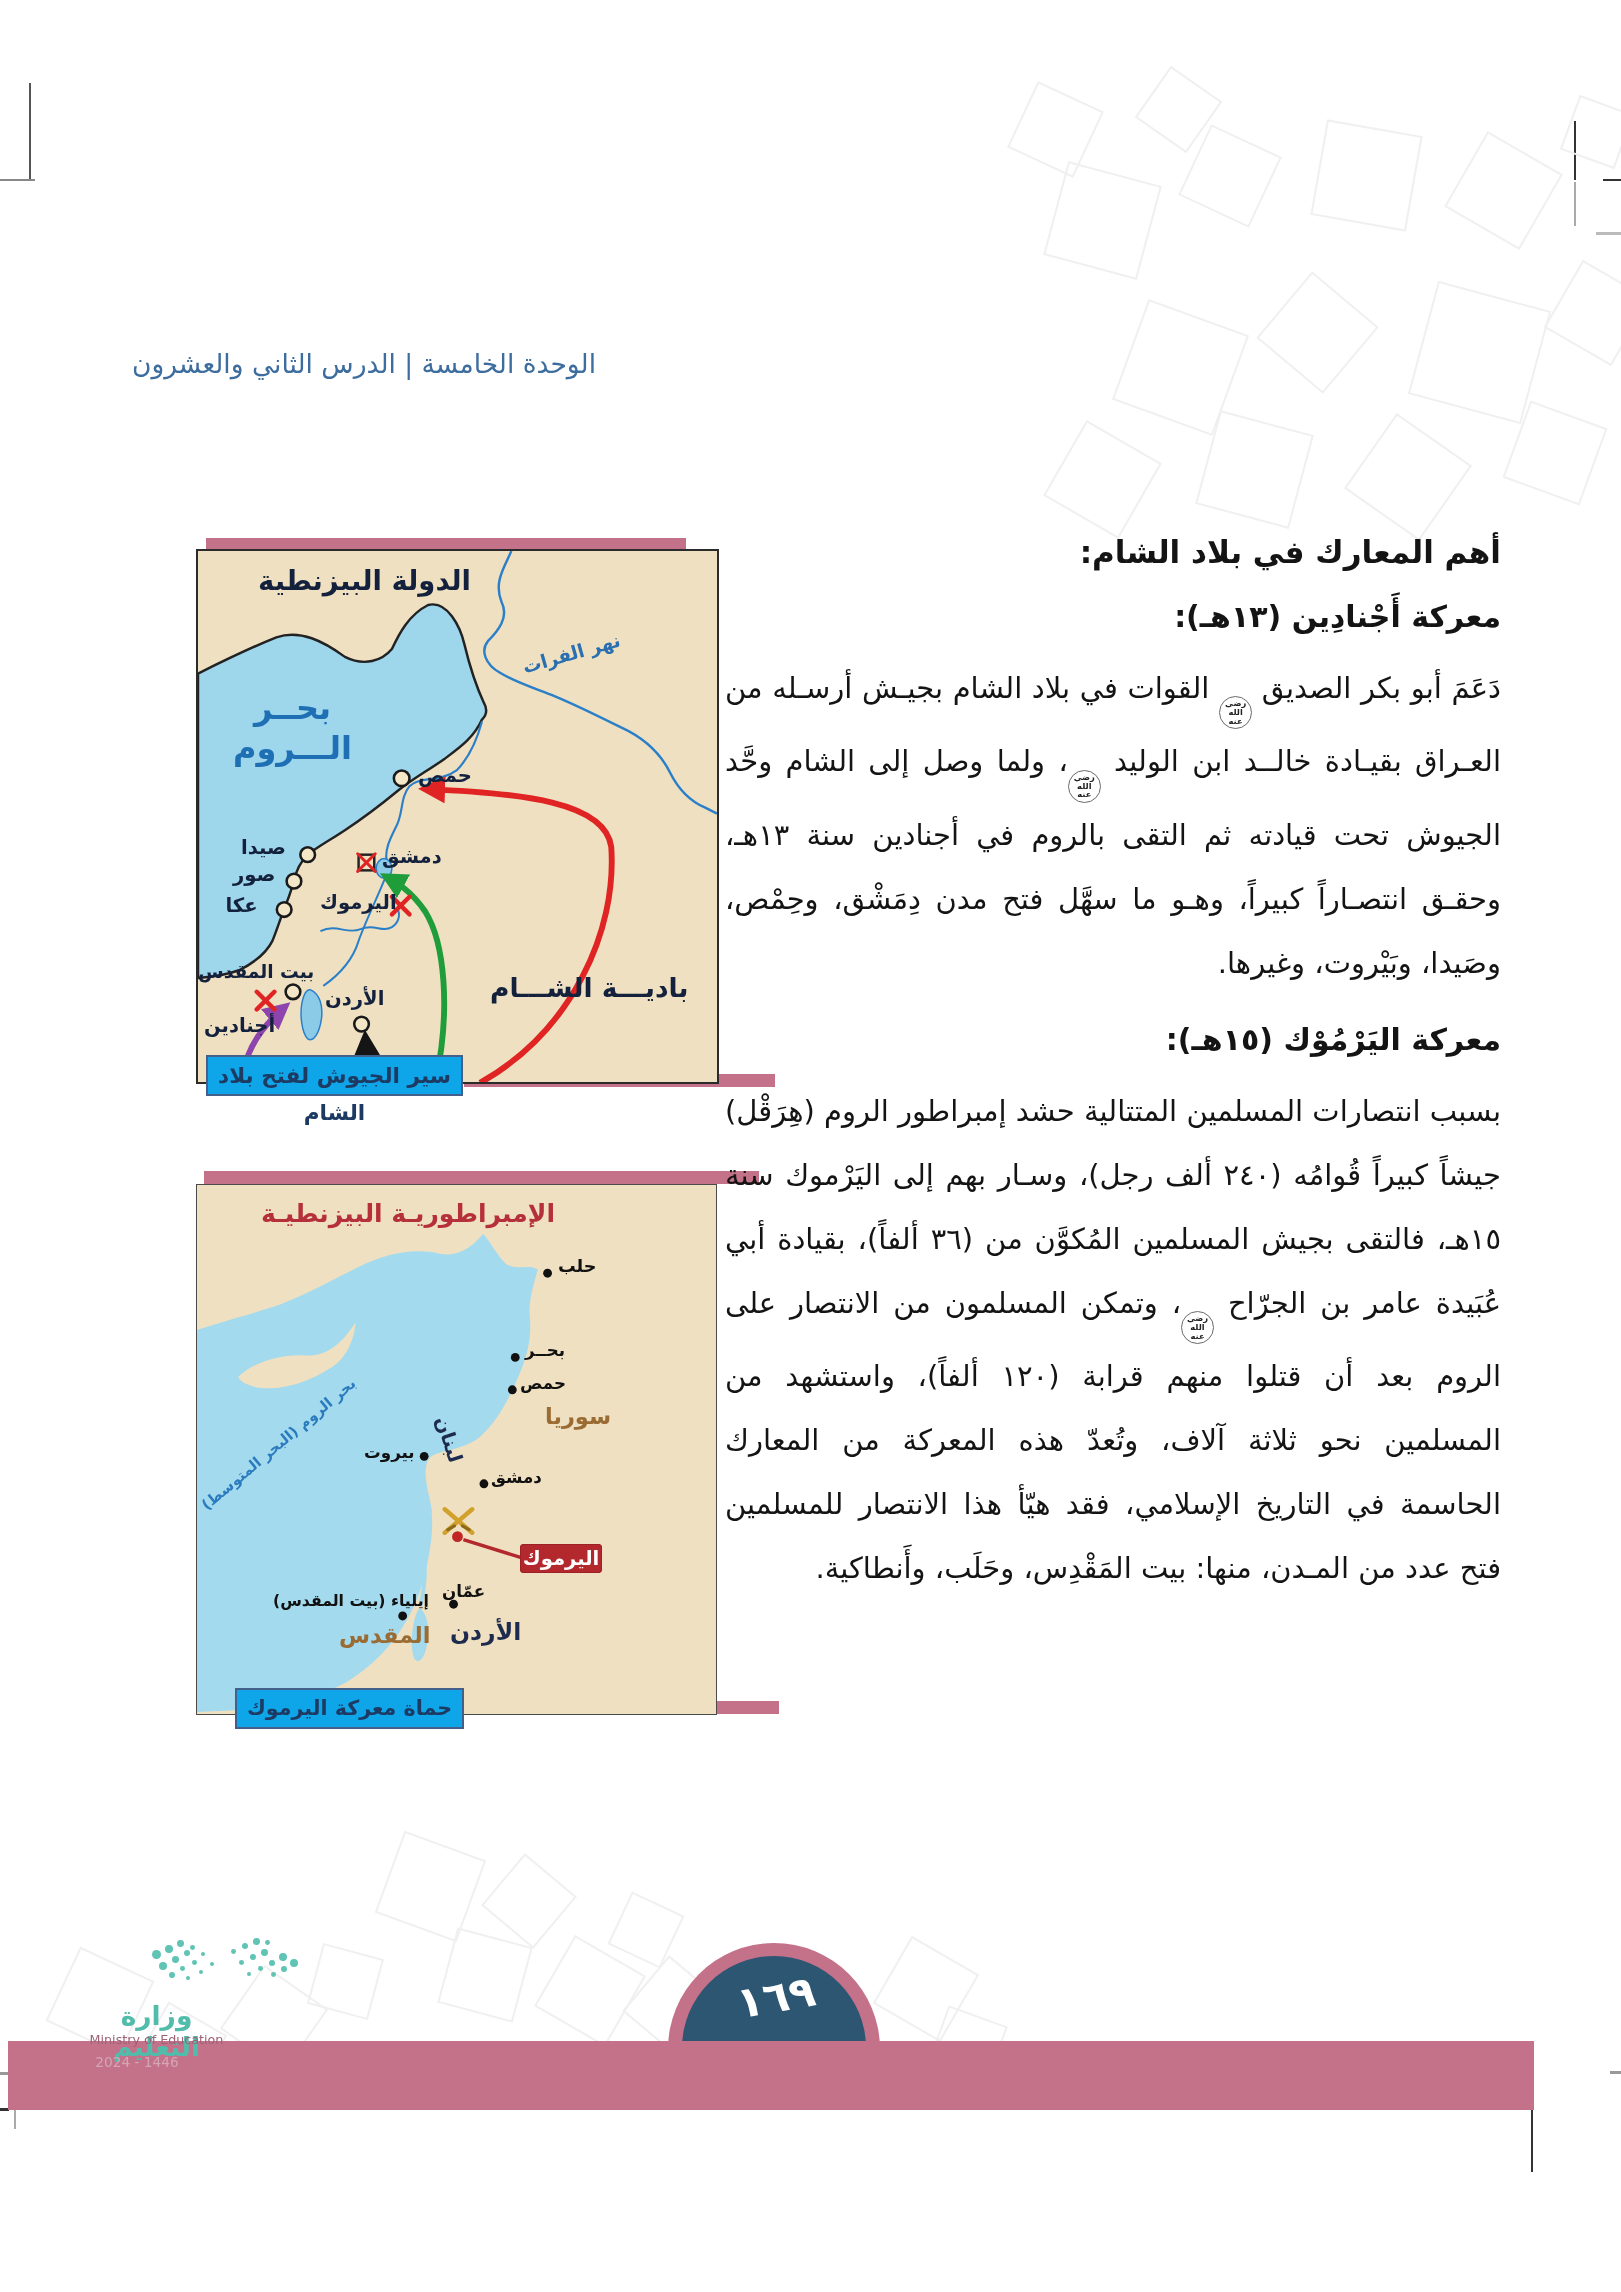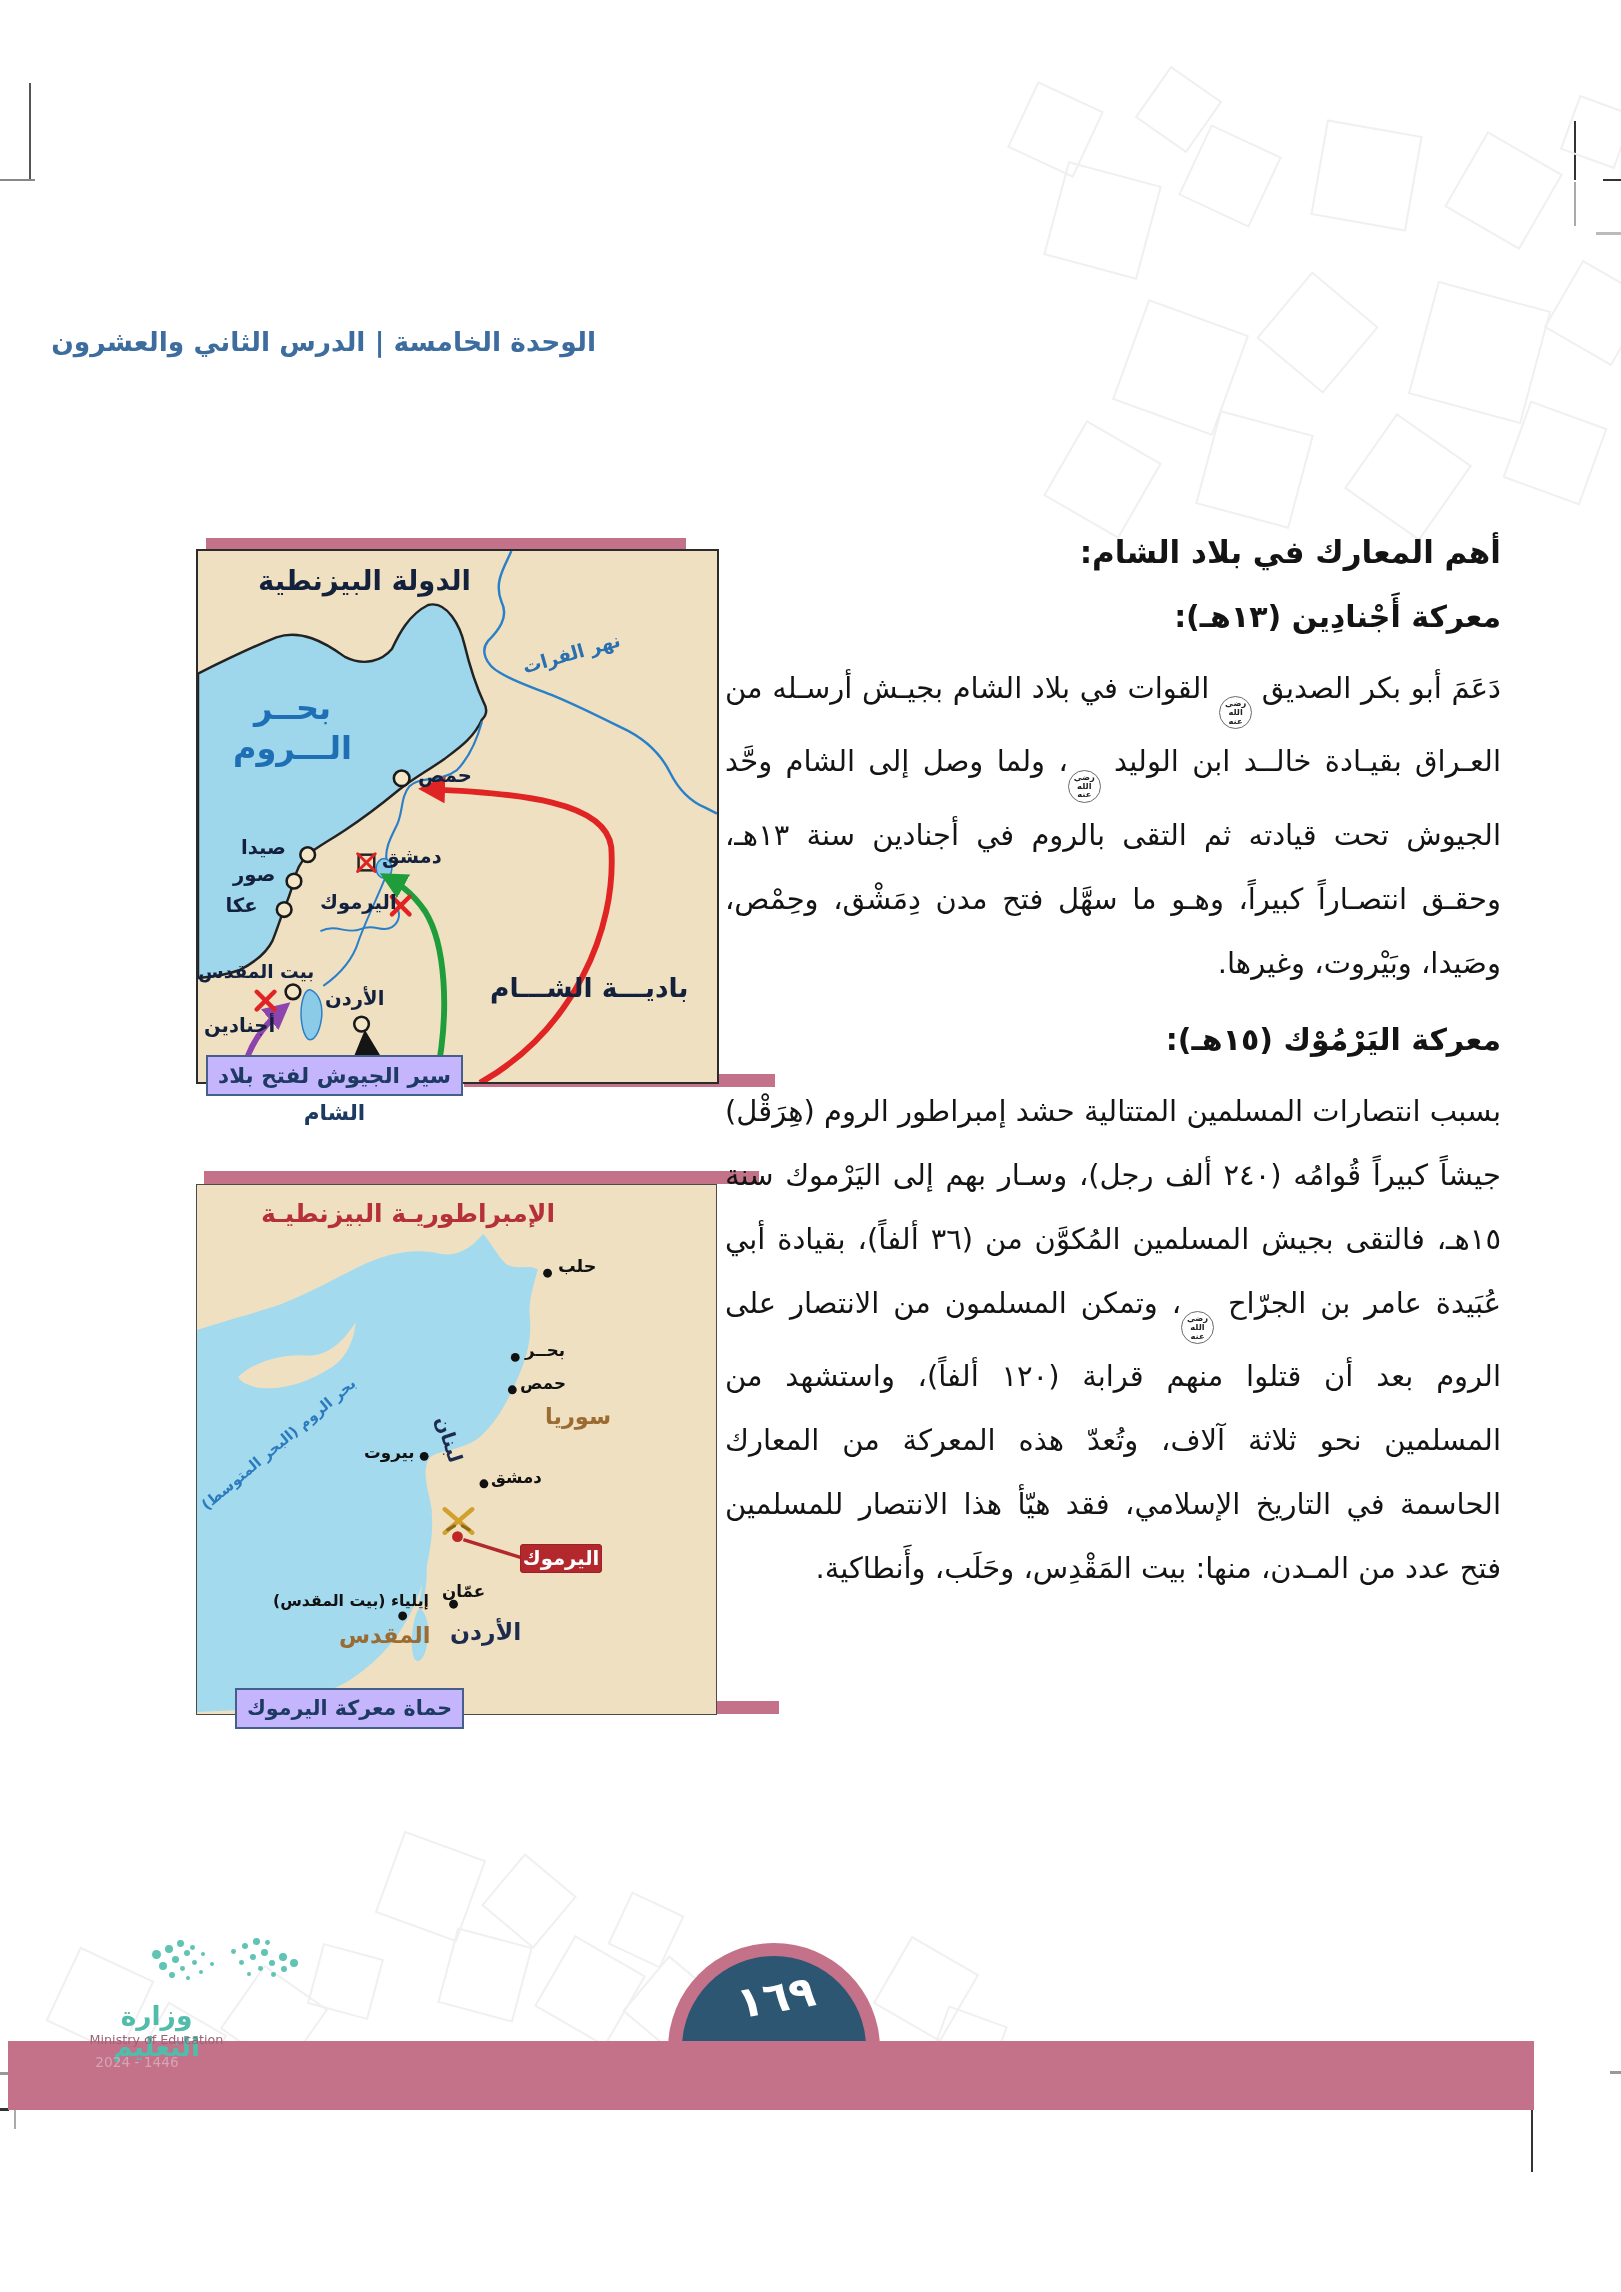--- a/index.html
+++ b/index.html
@@ -6,22 +6,22 @@
   body{
     width:1621px;height:2293px;position:relative;background:#ffffff;
     font-family:"DejaVu Sans",sans-serif;overflow:hidden;direction:rtl;
   }
   
   .diamond{position:absolute;border:2px solid #f0eff1;background:transparent;z-index:0;}
   
   .mark{position:absolute;z-index:0;}
   
   .header-title{
-    position:absolute;left:176px;top:326px;width:420px;text-align:center;
-    color:#3d6d9e;font-size:26.5px;font-weight:bold;z-index:2;white-space:nowrap;
+    position:absolute;left:176px;top:348px;width:420px;text-align:center;
+    color:#3d6d9e;font-size:26.5px;font-weight:normal;z-index:2;white-space:nowrap;
   }
   
   .accent-bar{position:absolute;background:#c37289;z-index:1;}
   
   .map{position:absolute;background:#efe0c1;z-index:2;}
   .map svg{position:absolute;left:0;top:0;}
   .map1{left:196px;top:549px;width:519px;height:531px;border:2px solid #2b2b2b;}
   .map2{left:196px;top:1184px;width:519px;height:529px;border:1px solid #4a4a4a;}
   .mlabel{position:absolute;font-weight:bold;color:#16253f;white-space:nowrap;z-index:3;}
   .m1-title{left:54px;top:13.7px;width:225px;text-align:center;font-size:27.4px;color:#14213d;}
@@ -32,21 +32,21 @@
   .m2-sea{left:-7.8px;top:247px;width:186px;text-align:center;color:#2b7bbf;font-size:14.7px;transform:rotate(-40deg);}
   .m2-region{color:#9a6b32;}
   .city{font-size:19.6px;color:#14213d;}
   .city2{font-size:16.7px;color:#111111;}
   .callout{
     position:absolute;left:323px;top:359px;width:82px;height:29px;background:#b3282d;
     border-radius:3.9px;color:#ffffff;font-size:19.6px;font-weight:bold;text-align:center;
     line-height:29px;z-index:4;box-shadow:0 0 0 1px #9c2026 inset;
   }
   .legend-box{
-    position:absolute;background:#c4b5fd;border:2px solid #44608a;z-index:4;
+    position:absolute;background:#0ea5e9;border:2px solid #44608a;z-index:4;
     color:#1d3a63;font-weight:bold;text-align:center;
   }
   .legend1{left:206px;top:1055px;width:253px;height:37px;font-size:21.6px;line-height:37px;}
   .legend2{left:235px;top:1688px;width:225px;height:37px;font-size:20.6px;line-height:37px;}
   
   .article{position:absolute;left:725px;top:534px;width:776px;color:#141414;z-index:2;}
   .article .main-heading{font-size:31px;font-weight:bold;margin:0 0 29px 0;}
   .article .sec-title{font-size:30px;font-weight:bold;margin:27.4px 0 21.6px 0;}
   .article p{font-size:29px;line-height:64px;margin:0;text-align:justify;}
   .rdl{

